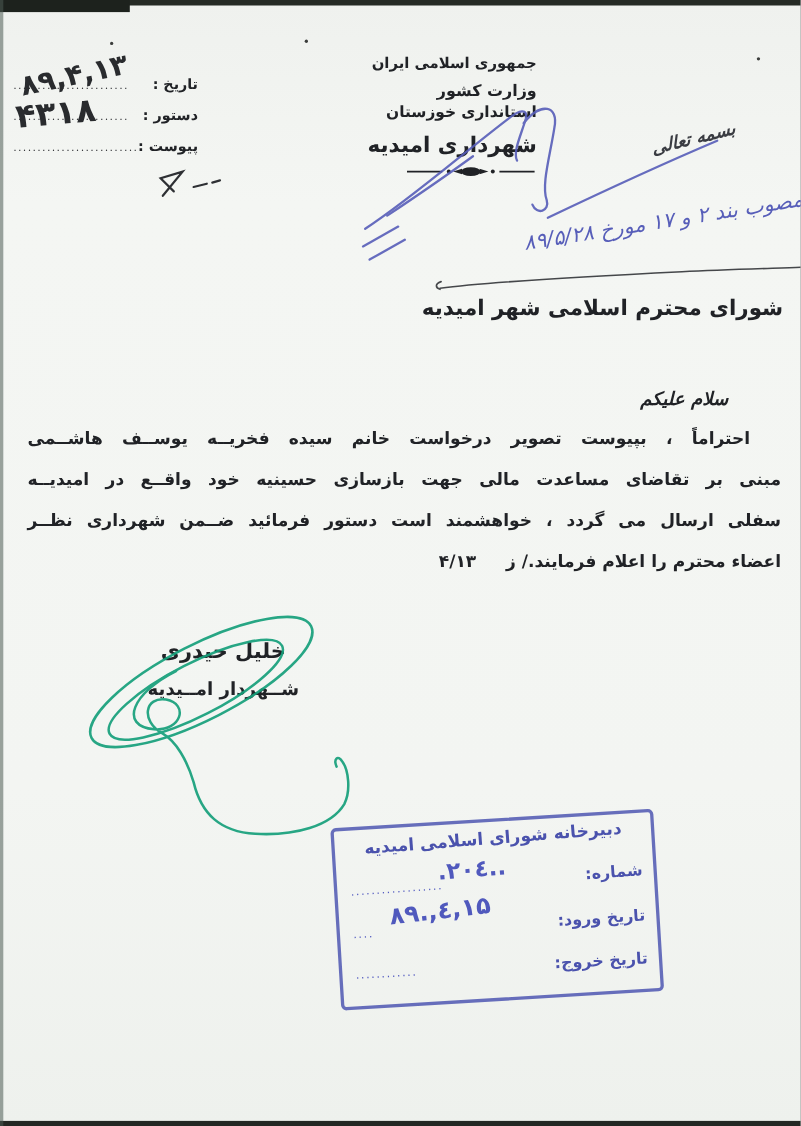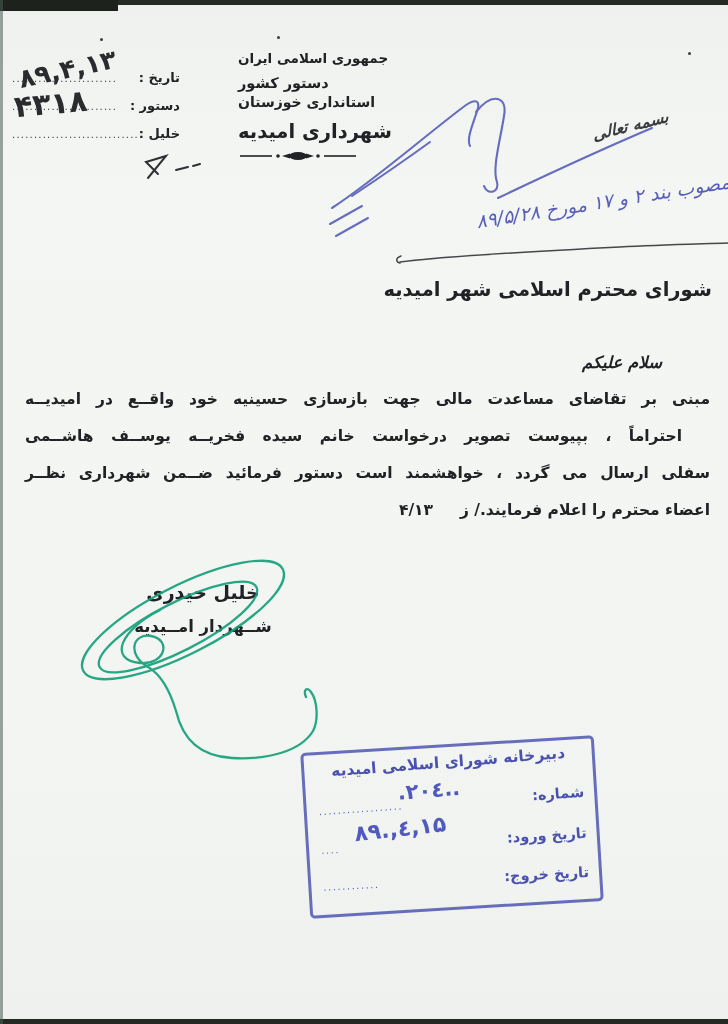--- a/index.html
+++ b/index.html
@@ -11,21 +11,21 @@
   }
   
   .edge{position:absolute;}
   .edge.top{left:0;top:0;width:728px;height:5px;background:#252a25;}
   .edge.top-corner{left:0;top:0;width:118px;height:11px;background:#1d221d;}
   .edge.bottom{left:0;top:1019px;width:728px;height:5px;background:#232823;}
   .edge.left{left:0;top:0;width:3px;height:1024px;background:#4c5b53;opacity:.55;}
   .speck{position:absolute;width:3px;height:3px;border-radius:50%;background:#3b3d3b;}
 
   
-  .letterhead{position:absolute;left:238px;top:52px;width:250px;text-align:left;line-height:1;}
+  .letterhead{position:absolute;left:238px;top:52px;width:250px;text-align:right;line-height:1;}
   .lh1{font-size:13.5px;font-weight:700;letter-spacing:.5px;}
   .lh2{font-size:14.5px;font-weight:800;margin-top:10px;}
   .lh3{font-size:14px;font-weight:700;margin-top:5px;}
   .lh4{font-size:19.5px;font-weight:700;margin-top:13px;}
   .lh-div{margin-top:7px;}
 
   
   .meta{position:absolute;left:12px;top:68px;width:168px;}
   .meta-row{display:flex;align-items:flex-end;height:17px;margin-bottom:11px;}
   .meta-label{font-size:13px;font-weight:800;white-space:nowrap;letter-spacing:.5px;}
@@ -36,21 +36,21 @@
 
   
   .besmele{position:absolute;left:592px;top:116px;font-size:16px;font-style:italic;font-weight:700;
     color:#3a3c42;transform:rotate(-14deg) skewX(-8deg);}
 
   
   .blue-note{position:absolute;left:402px;top:196px;width:330px;font-size:19px;font-style:italic;
     color:#575eb9;transform:rotate(-9deg);white-space:nowrap;}
 
   
-  .recipient{position:absolute;right:16px;top:278px;font-size:19.5px;font-weight:800;}
+  .recipient{position:absolute;right:16px;top:268px;font-size:19.5px;font-weight:800;}
   .salutation{position:absolute;right:66px;top:353px;font-size:16.5px;font-weight:800;font-style:italic;}
   .body-text{position:absolute;right:18px;left:25px;top:381px;font-size:15.5px;font-weight:700;line-height:37px;}
   .body-line{text-align:justify;text-align-last:justify;}
   .body-line.first{text-indent:28px;}
   .body-line.last{text-align:left;text-align-last:right;}
 
   
   .sig-block{position:absolute;left:108px;top:581px;width:190px;text-align:center;}
   .sig-name{font-size:19px;font-weight:800;}
   .sig-title{font-size:16.5px;font-weight:800;margin-top:14px;letter-spacing:1px;white-space:nowrap;}
@@ -81,21 +81,21 @@
   <div class="edge top"></div>
   <div class="edge top-corner"></div>
   <div class="edge bottom"></div>
   <div class="edge left"></div>
   <div class="speck" style="left:100px;top:38px;"></div>
   <div class="speck" style="left:277px;top:36px;"></div>
   <div class="speck" style="left:688px;top:52px;"></div>
 
   <div class="letterhead">
     <div class="lh1">جمهوری اسلامی ایران</div>
-    <div class="lh2">دستور کشور</div>
+    <div class="lh2">وزارت کشور</div>
     <div class="lh3">استانداری خوزستان</div>
     <div class="lh4">شهرداری امیدیه</div>
     <div class="lh-div">
       <svg width="120" height="12" viewBox="0 0 120 12">
         <line x1="2" y1="6" x2="34" y2="6" stroke="#202226" stroke-width="1.6"></line>
         <line x1="86" y1="6" x2="118" y2="6" stroke="#202226" stroke-width="1.6"></line>
         <circle cx="40" cy="6" r="1.8" fill="#202226"></circle>
         <circle cx="80" cy="6" r="1.8" fill="#202226"></circle>
         <path d="M44,6 L52,3.5 L52,8.5 Z" fill="#202226"></path>
         <path d="M76,6 L68,3.5 L68,8.5 Z" fill="#202226"></path>
@@ -107,36 +107,36 @@
   <div class="meta">
     <div class="meta-row">
       <span class="meta-label">تاریخ :</span>
       <span class="meta-dots">........................</span>
     </div>
     <div class="meta-row">
       <span class="meta-label">دستور :</span>
       <span class="meta-dots">........................</span>
     </div>
     <div class="meta-row">
-      <span class="meta-label">خلیل :</span>
+      <span class="meta-label">پیوست :</span>
       <span class="meta-dots">................................</span>
     </div>
   </div>
   <div class="hand hand-date">۸۹,۴,۱۳</div>
   <div class="hand hand-number">۴۳۱۸</div>
 
   <div class="besmele">بسمه تعالی</div>
 
   <div class="blue-note">مصوب بند ۲ و ۱۷ مورخ ۸۹/۵/۲۸</div>
 
   <div class="recipient">شورای محترم اسلامی شهر امیدیه</div>
   <div class="salutation">سلام علیکم</div>
   <div class="body-text">
+    <div class="body-line first">احتراماً ، بپیوست تصویر درخواست خانم سیده فخریــه یوســف هاشــمی</div>
     <div class="body-line">مبنی بر تقاضای مساعدت مالی جهت بازسازی حسینیه خود واقــع در امیدیــه</div>
-    <div class="body-line first">احتراماً ، بپیوست تصویر درخواست خانم سیده فخریــه یوســف هاشــمی</div>
     <div class="body-line">سفلی ارسال می گردد ، خواهشمند است دستور فرمائید ضــمن شهرداری نظــر</div>
     <div class="body-line last">اعضاء محترم را اعلام فرمایند./ ز&nbsp;&nbsp;&nbsp;&nbsp;&nbsp;۴/۱۳</div>
   </div>
 
   <div class="sig-block">
     <div class="sig-name">خلیل حیدری</div>
     <div class="sig-title">شــهردار امــیدیه</div>
   </div>
 
   <div class="stamp">

